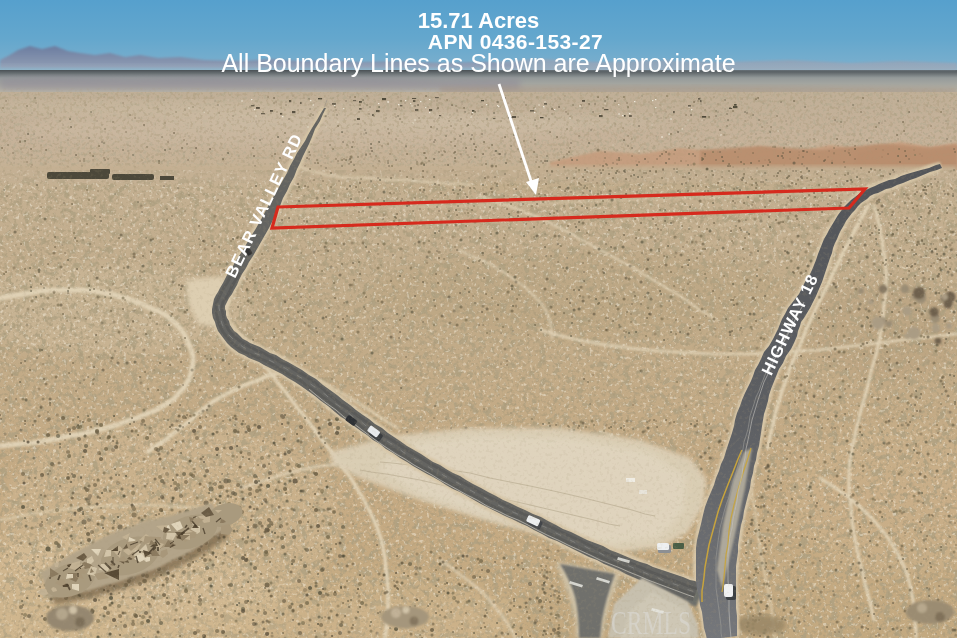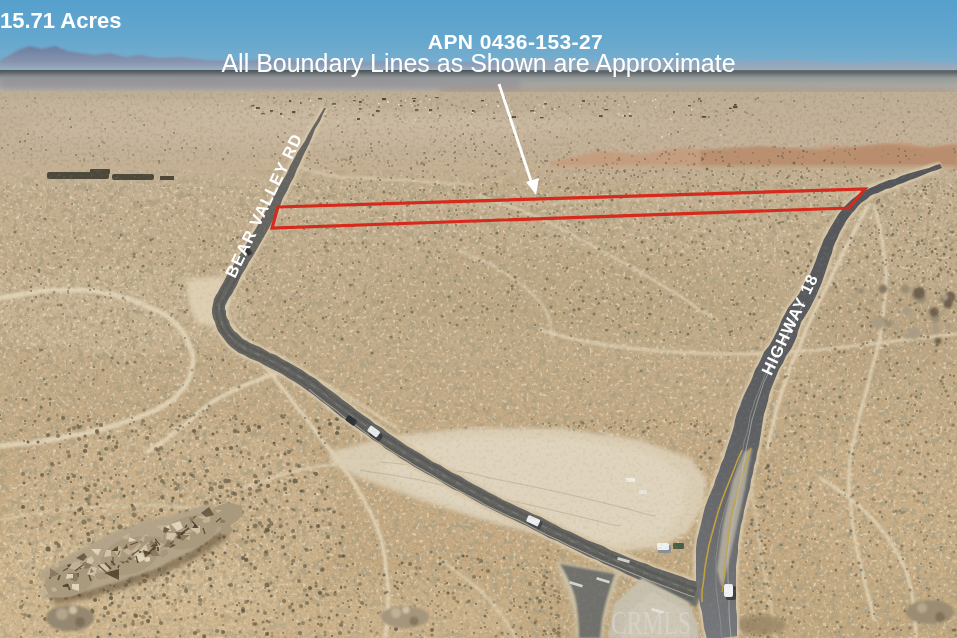--- a/index.html
+++ b/index.html
@@ -591,21 +591,21 @@
 <rect x="0" y="160" width="957" height="478" filter="url(#spkB)" opacity="0.12"></rect>
 
 <text x="611" y="634" font-family="Liberation Serif,serif" font-size="33" textLength="80" lengthAdjust="spacingAndGlyphs" fill="#dededc" fill-opacity="0.5">CRMLS</text>
 
 <path d="M278,207 L865,189 L849,208 L272,228 Z" fill="none" stroke="#d62a1d" stroke-width="3.2"></path>
 
 <path d="M499,84 L532,184" stroke="#ffffff" stroke-width="2.8" fill="none"></path>
 <path d="M536,195 L526,182 L539,178 Z" fill="#ffffff"></path>
 </svg>
 
-<div class="lbl" style="left:0;top:8px;width:957px;text-align:left;font-size:22px;letter-spacing:0;">15.71 Acres</div>
+<div class="lbl" style="left:0;top:8px;width:957px;text-align:center;font-size:22px;letter-spacing:0;">15.71 Acres</div>
 
 <div class="lbl" style="left:0;top:30px;width:957px;text-align:center;font-size:21px;letter-spacing:0.4px;padding-left:37px;">APN 0436-153-27</div>
 
 <div style="position:absolute;left:0;top:49px;width:957px;text-align:center;color:#fff;font-size:25px;">All Boundary Lines as Shown are Approximate</div>
 
 <div class="lbl" style="left:174px;top:196px;width:180px;text-align:center;font-size:16.5px;letter-spacing:1px;transform:rotate(-64.5deg);">BEAR VALLEY RD</div>
 
 <div class="lbl" style="left:720px;top:315px;width:140px;text-align:center;font-size:16.5px;letter-spacing:1px;transform:rotate(-64.5deg);">HIGHWAY 18</div>
 
 </div>

